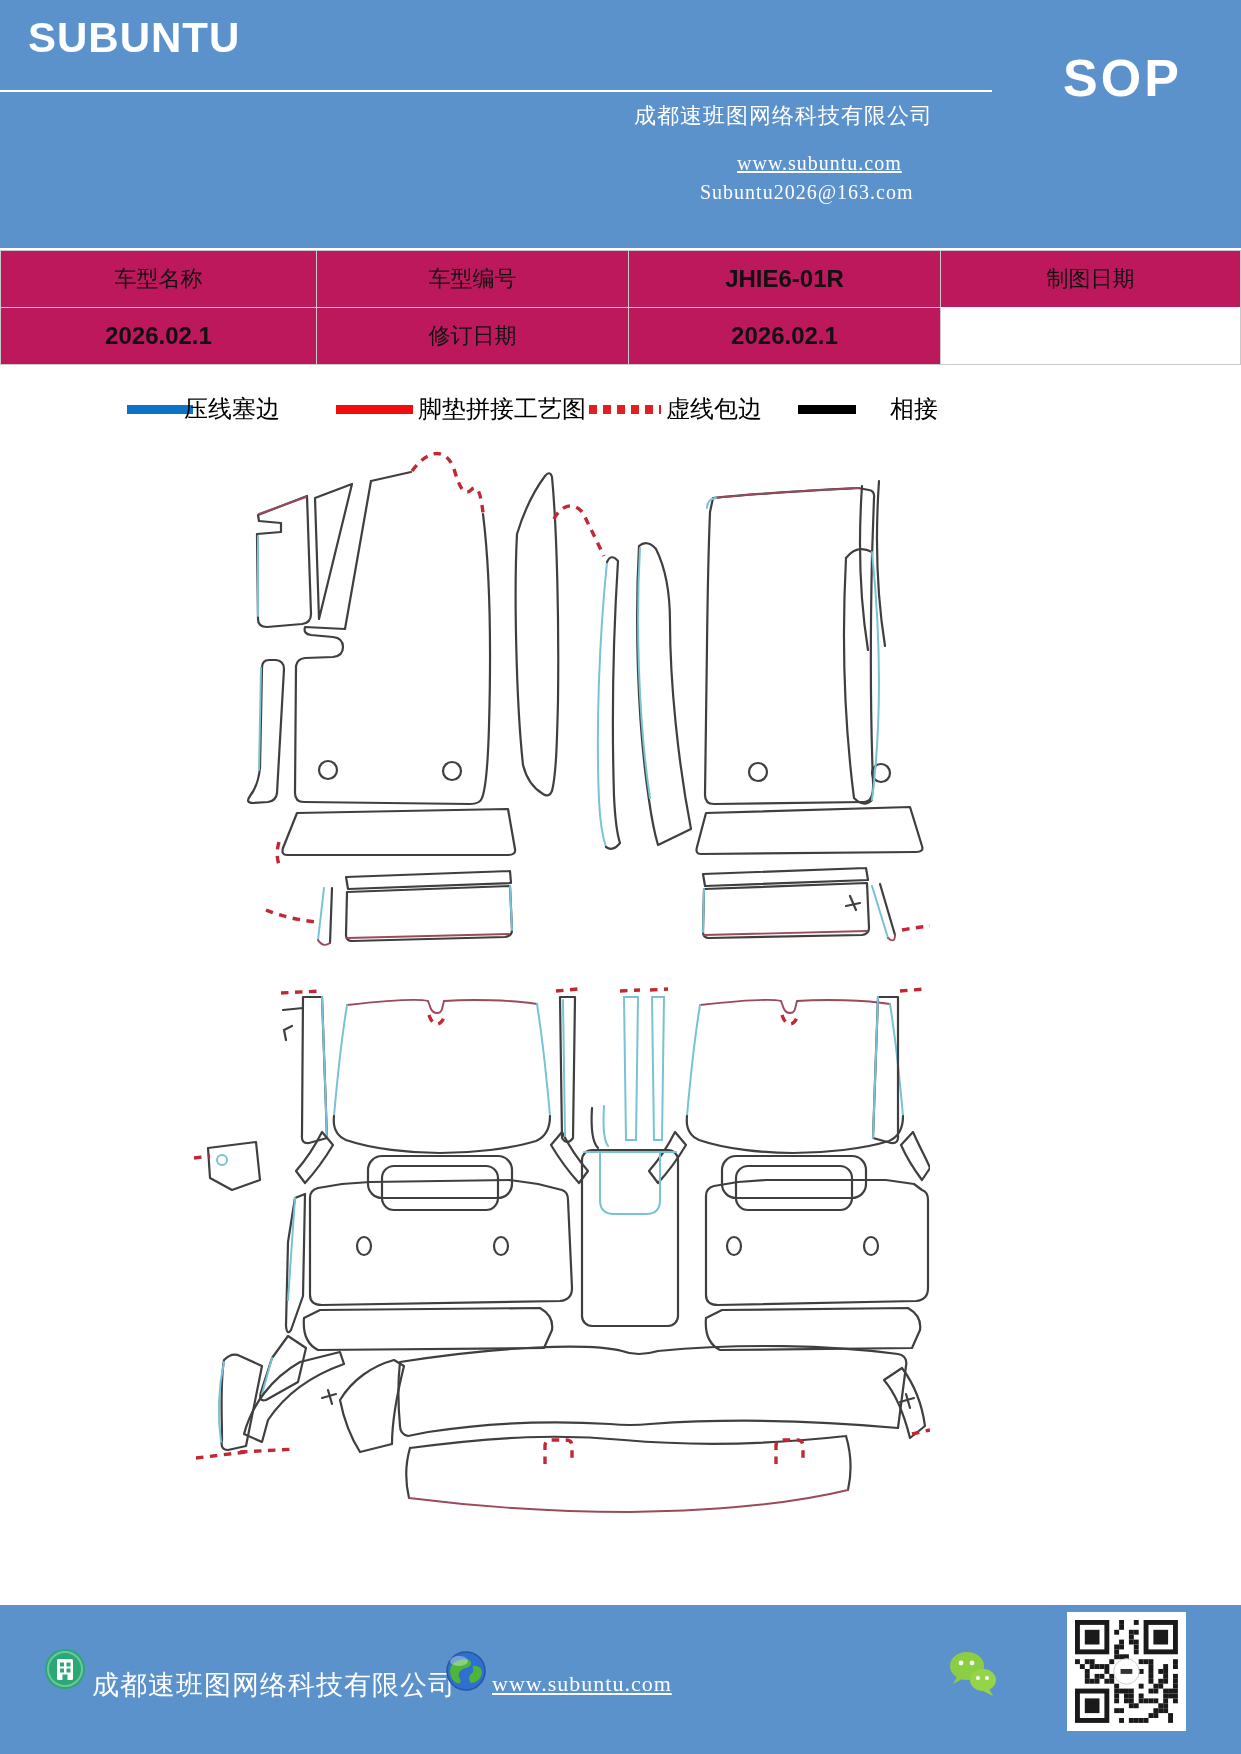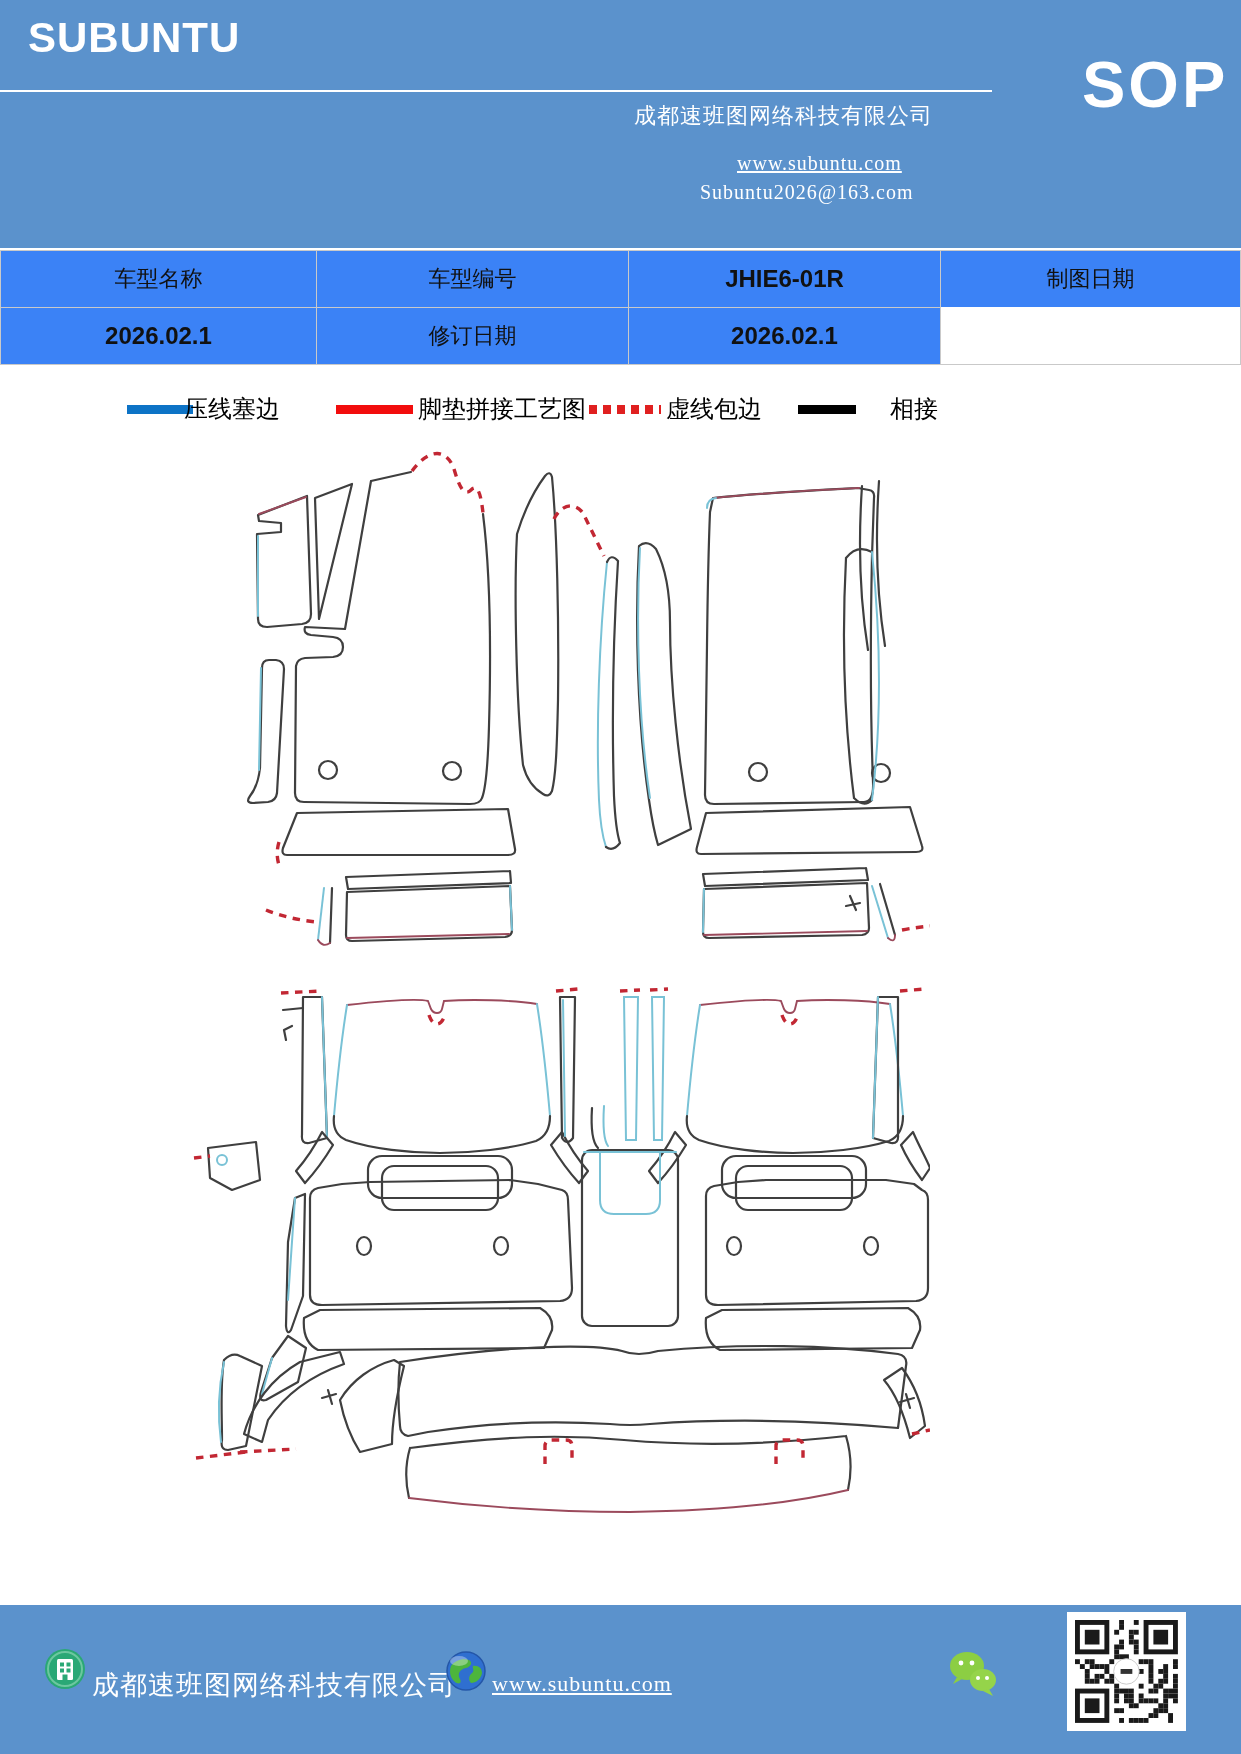--- a/index.html
+++ b/index.html
@@ -8,30 +8,30 @@
   .abs{position:absolute;}
 
   
   .header{position:absolute;left:0;top:0;width:1241px;height:248px;background:#5b92cc;}
   .logo{position:absolute;left:28px;top:14px;color:#fff;font-family:"Liberation Sans",sans-serif;
         font-weight:800;font-size:42px;letter-spacing:1px;}
   .hline{position:absolute;left:0;top:90px;width:992px;height:2px;background:#ffffff;}
   .doc-title{position:absolute;left:28px;top:138px;color:#fff;font-size:34px;letter-spacing:1px;}
   .hdr-company{position:absolute;left:634px;top:101px;color:#fff;font-size:22px;letter-spacing:1px;}
   .sop{position:absolute;left:1063px;top:52px;color:#fff;font-family:"Liberation Sans",sans-serif;
-       font-weight:800;font-size:65px;letter-spacing:3px;line-height:1;margin-left:19px;}
+       font-weight:800;font-size:52px;letter-spacing:3px;line-height:1;}
   .hdr-web{position:absolute;left:737px;top:152px;color:#fff;font-size:20px;letter-spacing:1px;
            text-decoration:underline;}
   .hdr-mail{position:absolute;left:700px;top:181px;color:#fff;font-size:20px;letter-spacing:1px;}
 
   
   .info-table{position:absolute;left:0;top:250px;width:1239px;display:grid;
               grid-template-columns:316px 312px 312px 299px;border:1px solid #c9c9c9;}
   .cell{height:56px;border-right:1px solid #c9c9c9;border-bottom:1px solid #c9c9c9;
-        display:flex;align-items:center;justify-content:center;font-size:22px;color:#111;background:#3b82f6;}
+        display:flex;align-items:center;justify-content:center;font-size:22px;color:#111;background:#be185d;}
   .cell:nth-child(4n){border-right:none;}
   .cell.last-row{border-bottom:none;}
   .cell.val{font-family:"Liberation Sans",sans-serif;font-size:24px;font-weight:700;}
 
   
   .legend{position:absolute;left:0;top:392px;width:1241px;height:36px;}
   .legend .item-label{position:absolute;top:1px;font-size:24px;color:#000;}
   .sw{position:absolute;top:13px;height:9px;}
 
   

